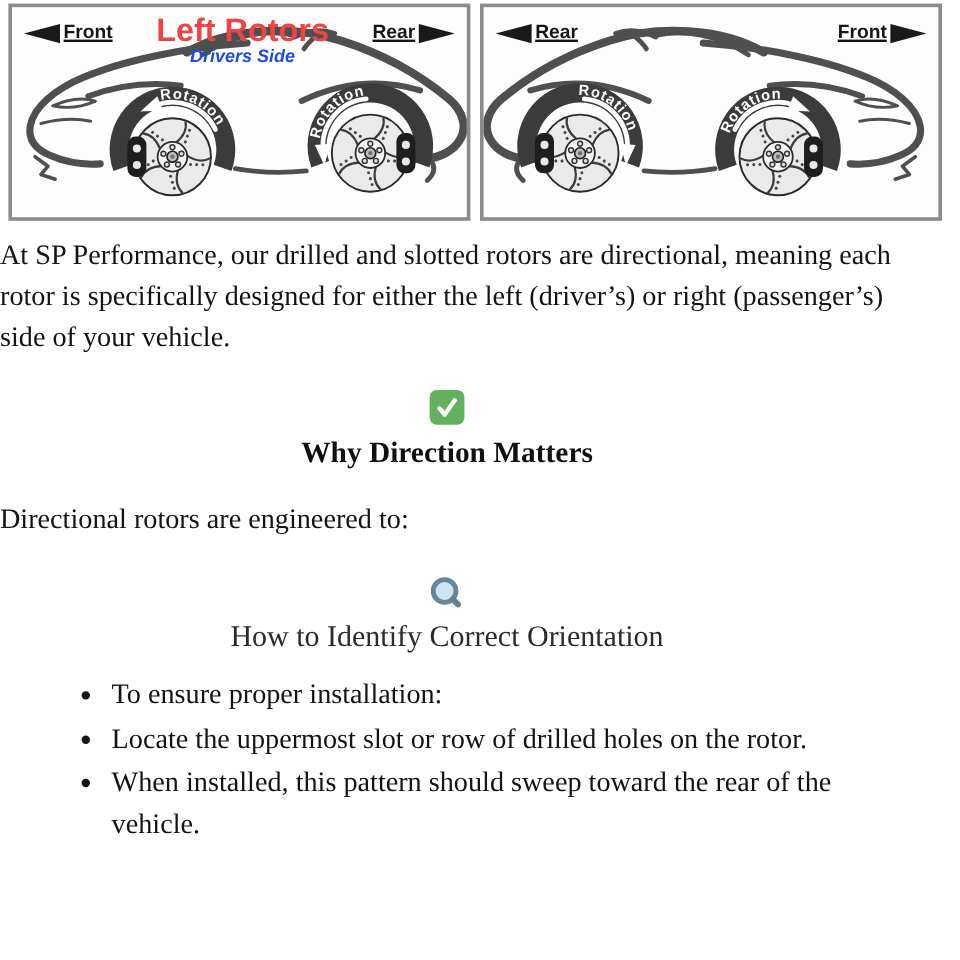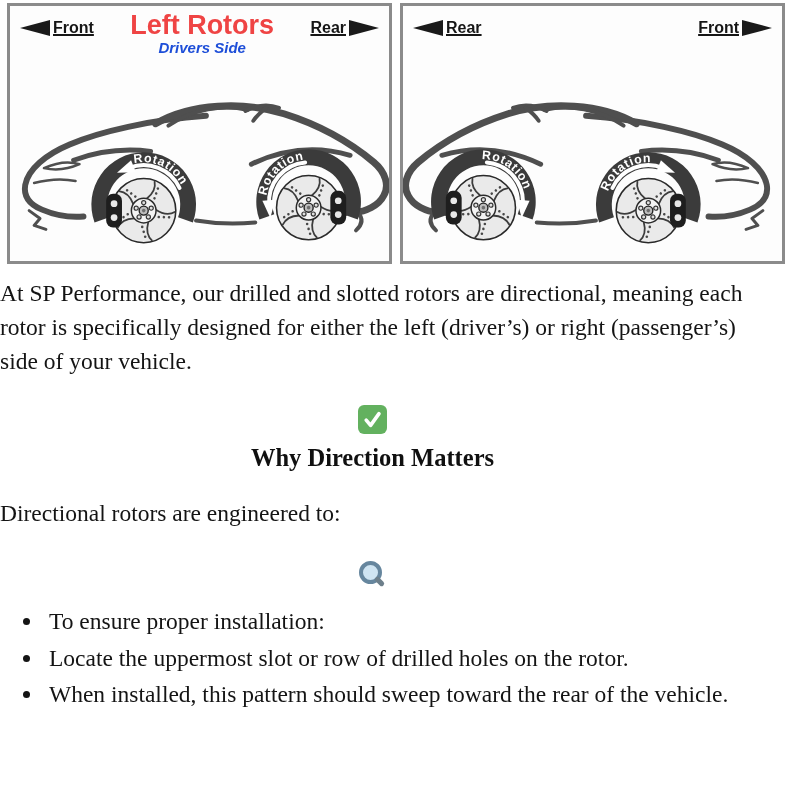--- a/index.html
+++ b/index.html
@@ -1,20 +1,20 @@
 <!DOCTYPE html>
 <html><head>
 <meta charset="utf-8">
 <style>
   html,body{margin:0;padding:0;background:#fff;}
   body{width:800px;height:800px;overflow:hidden;font-family:"Liberation Serif",serif;color:#141414;}
 
   
   .panels{display:flex;gap:8px;padding:3px 7px 0 7px;}
-  .panel{position:relative;width:385px;height:261px;border:3px solid #8b8b8b;box-sizing:border-box;background:#fdfdfd;}
+  .panel{position:relative;width:385px;height:181px;border:3px solid #8b8b8b;box-sizing:border-box;background:#fdfdfd;}
   .panel-header{position:absolute;top:4px;left:0;right:0;display:flex;align-items:flex-start;justify-content:space-between;padding:2px 10px 0 10px;z-index:2;font-family:"Liberation Sans",sans-serif;}
   .panel-title-block{flex:1;text-align:center;margin-top:0;}
   .panel-title{font-weight:bold;font-size:27px;line-height:27px;color:#ef4444;letter-spacing:0;}
   .panel-subtitle{font-weight:bold;font-style:italic;font-size:15px;color:#1d4ed8;margin-top:0;}
   .dir{display:flex;align-items:center;gap:3px;margin-top:7px;}
   .dir-text{font-weight:bold;font-size:16px;text-decoration:underline;text-decoration-thickness:2px;color:#161616;}
   .arr{width:0;height:0;display:inline-block;}
   .arr-left{border-top:8px solid transparent;border-bottom:8px solid transparent;border-right:30px solid #1a1a1a;}
   .arr-right{border-top:8px solid transparent;border-bottom:8px solid transparent;border-left:30px solid #1a1a1a;}
   .car-svg{position:absolute;left:0;bottom:2px;width:100%;height:158px;z-index:1;}
@@ -23,21 +23,21 @@
   
   .content{width:745px;padding-right:20px;box-sizing:content-box;}
   .intro{font-size:23.5px;line-height:34px;margin:12px 0 0 0;}
   .sec-heading{display:flex;align-items:center;gap:10px;margin-top:27px;flex-direction:column;}
   .sec-heading.h-bold .sec-heading-text{font-weight:bold;font-size:24.5px;color:#101010;}
   .sec-heading.h-reg .sec-heading-text{font-weight:normal;font-size:25px;color:#2b2b2b;}
   .lead{font-size:23.5px;line-height:34px;margin:24px 0 0 0;}
   ul.blist{margin:10px 0 0 0;padding-left:44px;font-size:23.5px;line-height:34.5px;}
   ul.blist li{padding-left:5px;margin:0 0 1px 0;}
   ul.blist2{margin-top:17px;}
-  ul.blist2 li{margin-bottom:2px;}
+  ul.blist2 li{margin-bottom:2px;margin-left:44px;}
 
   
   .check-icon{width:29px;height:29px;flex:0 0 29px;border-radius:6px;background:#63b15f;display:inline-flex;align-items:center;justify-content:center;}
   .mag-icon{width:27px;height:27px;flex:0 0 27px;position:relative;display:inline-block;}
   .mag-lens{position:absolute;left:0;top:1px;width:15px;height:15px;border:4px solid #66869e;border-radius:50%;background:#cfe4f2;}
   .mag-handle{position:absolute;width:11px;height:5px;background:#6d7f8b;border-radius:2.5px;transform:rotate(45deg);left:15px;top:19px;}
 </style>
 </head>
 <body>
 
@@ -221,20 +221,21 @@
   </div>
 
   <p class="lead">Directional rotors are engineered to:</p>
 
 
   <div class="sec-heading h-reg" style="margin-top:30px;">
     <span class="mag-icon">
       <span class="mag-lens"></span>
       <span class="mag-handle"></span>
     </span>
+    <span class="sec-heading-text">How to Identify Correct Orientation</span>
   </div>
 
   <ul class="blist blist2">
     <li>To ensure proper installation:</li>
     <li>Locate the uppermost slot or row of drilled holes on the rotor.</li>
     <li>When installed, this pattern should sweep toward the rear of the vehicle.</li>
   </ul>
 
 </div>
 

